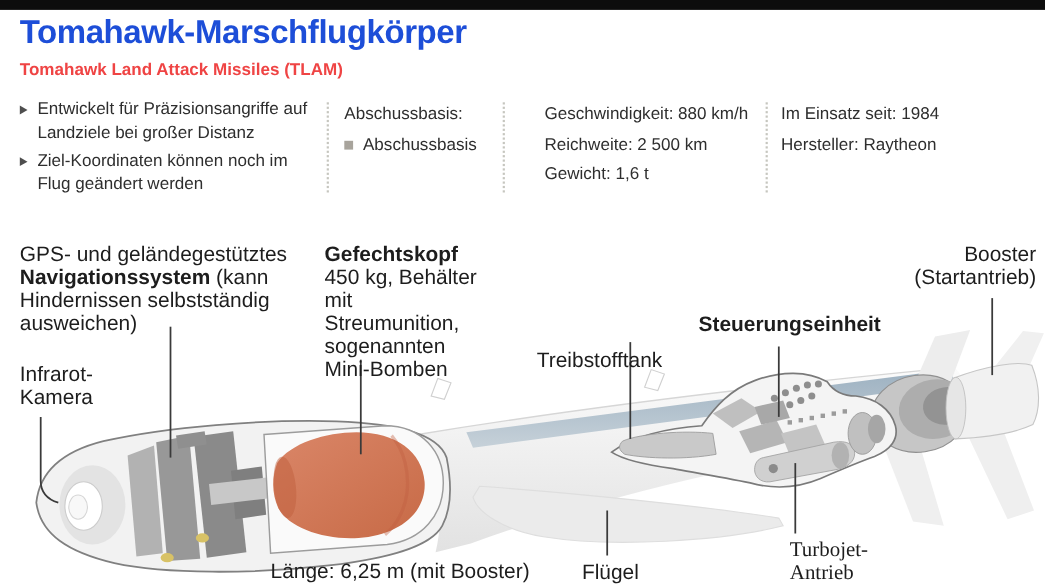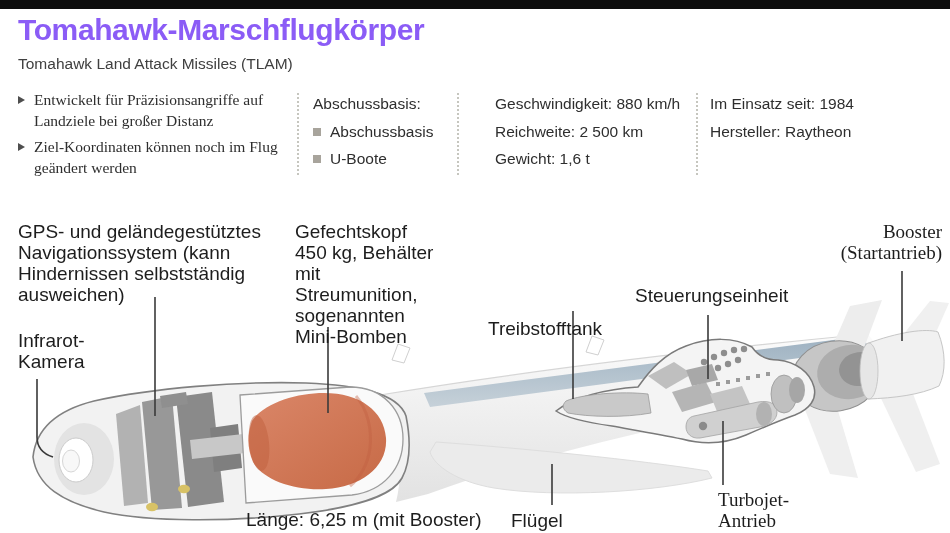--- a/index.html
+++ b/index.html
@@ -1,64 +1,60 @@
 <!DOCTYPE html>
 <html><head>
 <meta charset="utf-8">
 <style>
   html,body{margin:0;padding:0;background:#fff;}
   .stage{position:relative;width:950px;height:533px;background:#ffffff;overflow:hidden;
          font-family:"Liberation Sans",sans-serif;color:#1d1d1d;}
   .topbar{position:absolute;top:0;left:0;width:950px;height:9px;background:#0d0d0d;}
-  .title{position:absolute;left:18px;top:13px;font-size:30px;font-weight:700;letter-spacing:-0.4px;color:#8b5cf6;}
-  .subtitle{position:absolute;left:18px;top:55px;font-size:15.5px;font-weight:400;color:#404040;}
+  .title{position:absolute;left:18px;top:13px;font-size:30px;font-weight:700;letter-spacing:-0.4px;color:#1d4ed8;}
+  .subtitle{position:absolute;left:18px;top:55px;font-size:15.5px;font-weight:700;color:#ef4444;}
   .col{position:absolute;top:90px;font-size:15.5px;color:#2e2e2e;}
   .divider{position:absolute;top:93px;height:82px;width:0;border-left:2px dotted #c6c6bf;}
   .bullet-item{display:flex;gap:9px;width:262px;line-height:20.5px;margin-bottom:6px;}
   .tri{flex:none;width:0;height:0;border-left:7px solid #4e4e4e;border-top:4.5px solid transparent;
        border-bottom:4.5px solid transparent;margin-top:6px;}
   .sq-item{display:flex;gap:9px;line-height:27.5px;}
   .sq{flex:none;width:8px;height:8px;background:#a8a49c;margin-top:10px;}
   .line27{line-height:27.5px;}
   .dlabel{position:absolute;font-size:19px;line-height:21px;color:#1d1d1d;}
-  .b{font-weight:400;}
+  .b{font-weight:700;}
   svg{position:absolute;left:0;top:203px;}
 </style>
 </head>
 <body>
 
 <div class="stage">
 
   <div class="topbar"></div>
 
   <div class="title">Tomahawk-Marschflugkörper</div>
   <div class="subtitle">Tomahawk Land Attack Missiles (TLAM)</div>
 
-  <div class="col" style="left:18px;font-family:Liberation Serif, serif;">
+  <div class="col" style="left:18px;">
     <div class="bullet-item">
       <span class="tri"></span>
       <span>Entwickelt für Präzisionsangriffe auf Landziele bei großer Distanz</span>
     </div>
     <div class="bullet-item">
       <span class="tri"></span>
       <span>Ziel-Koordinaten können noch im Flug geändert werden</span>
     </div>
   </div>
 
   <div class="divider" style="left:297px;"></div>
 
   <div class="col" style="left:313px;">
     <div class="line27">Abschussbasis:</div>
     <div class="sq-item">
       <span class="sq"></span>
       <span>Abschussbasis</span>
-    </div>
-    <div class="sq-item">
-      <span class="sq"></span>
-      <span>U-Boote</span>
     </div>
   </div>
 
   <div class="divider" style="left:457px;"></div>
 
   <div class="col" style="left:471px;margin-left:24px;">
     <div class="line27">Geschwindigkeit: 880 km/h</div>
     <div class="line27">Reichweite: 2 500 km</div>
     <div class="line27">Gewicht: 1,6 t</div>
   </div>
@@ -193,21 +189,21 @@
 
   <div class="dlabel" style="left:295px;top:221px;width:150px;">
     <div class="b">Gefechtskopf</div>
     <div>450 kg, Behälter mit Streumunition, sogenannten Mini-Bomben</div>
   </div>
 
   <div class="dlabel" style="left:488px;top:285px;margin-top:33px;">Treibstofftank</div>
 
   <div class="dlabel b" style="left:635px;top:285px;">Steuerungseinheit</div>
 
-  <div class="dlabel" style="left:822px;top:221px;width:120px;text-align:right;font-family:Liberation Serif, serif;">Booster (Startantrieb)</div>
+  <div class="dlabel" style="left:822px;top:221px;width:120px;text-align:right;">Booster (Startantrieb)</div>
 
   <div class="dlabel" style="left:718px;top:489px;width:100px;font-family:Liberation Serif, serif;">Turbojet-Antrieb</div>
 
-  <div class="dlabel" style="left:511px;top:510px;">Flügel</div>
+  <div class="dlabel" style="left:529px;top:510px;">Flügel</div>
 
   <div class="dlabel" style="left:246px;top:509px;">Länge: 6,25 m (mit Booster)</div>
 
 </div>
 
 </body></html>

